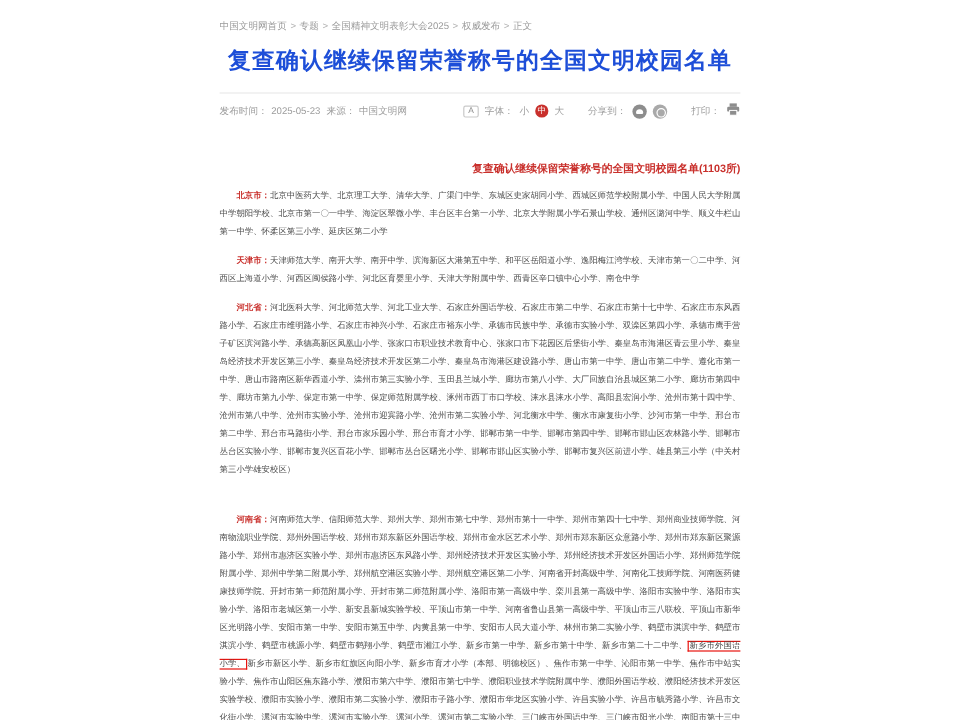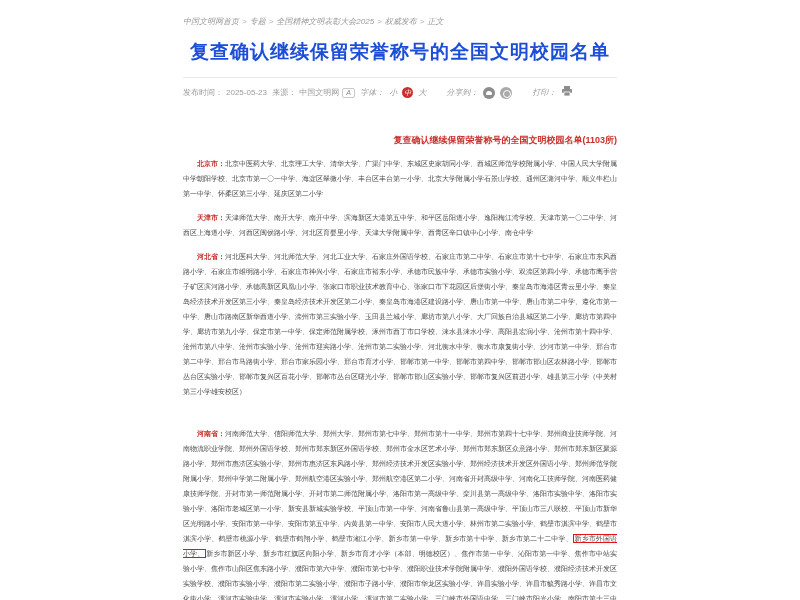--- a/index.html
+++ b/index.html
@@ -6,41 +6,41 @@
   html, body { margin: 0; padding: 0; }
   body {
     width: 800px; height: 600px; overflow: hidden;
     background: #ffffff;
     font-family: "Liberation Sans", "DejaVu Sans", sans-serif;
     color: #404040;
   }
   .page { width: 434px; margin: 0 auto; padding-top: 17px; }
 
   
-  .breadcrumb { font-size: 8px; color: #9a9a9a; line-height: 10px; font-style: italic; }
+  .breadcrumb { font-size: 8px; color: #9a9a9a; line-height: 10px; }
   .breadcrumb .crumb { cursor: pointer; }
   .breadcrumb .sep { margin: 0 3px; color: #b0b0b0; }
 
   
   .article-title {
     margin: 13px 0 0; text-align: center;
     font-size: 19px; font-weight: bold; color: #1d4ed8;
     letter-spacing: 1px; line-height: 24px;
   }
 
   .divider { border: none; border-top: 1px solid #e9e9e9; margin: 13px 0 0; }
 
   
   .meta-row {
-    display: flex; justify-content: flex-start; align-items: center;
+    display: flex; justify-content: space-between; align-items: center;
     margin-top: 8px; font-size: 8px; color: #9c9c9c;
   }
   .meta-left { white-space: nowrap; }
   .meta-left span { margin-right: 3px; }
-  .meta-right { display: flex; align-items: center; gap: 5px; white-space: nowrap; font-style: italic; }
+  .meta-right { display: flex; align-items: center; gap: 5px; white-space: nowrap; }
   .fontsize-box {
     display: inline-flex; align-items: center; justify-content: center;
     width: 13px; height: 10px; border: 1px solid #c9c9c9; border-radius: 2px;
     font-size: 7px; color: #8a8a8a; cursor: pointer;
   }
   .size-mid {
     display: inline-block; width: 11px; height: 11px; border-radius: 50%;
     background: #c9302c; color: #fff; text-align: center; line-height: 11px;
     font-size: 7px; cursor: pointer;
   }

